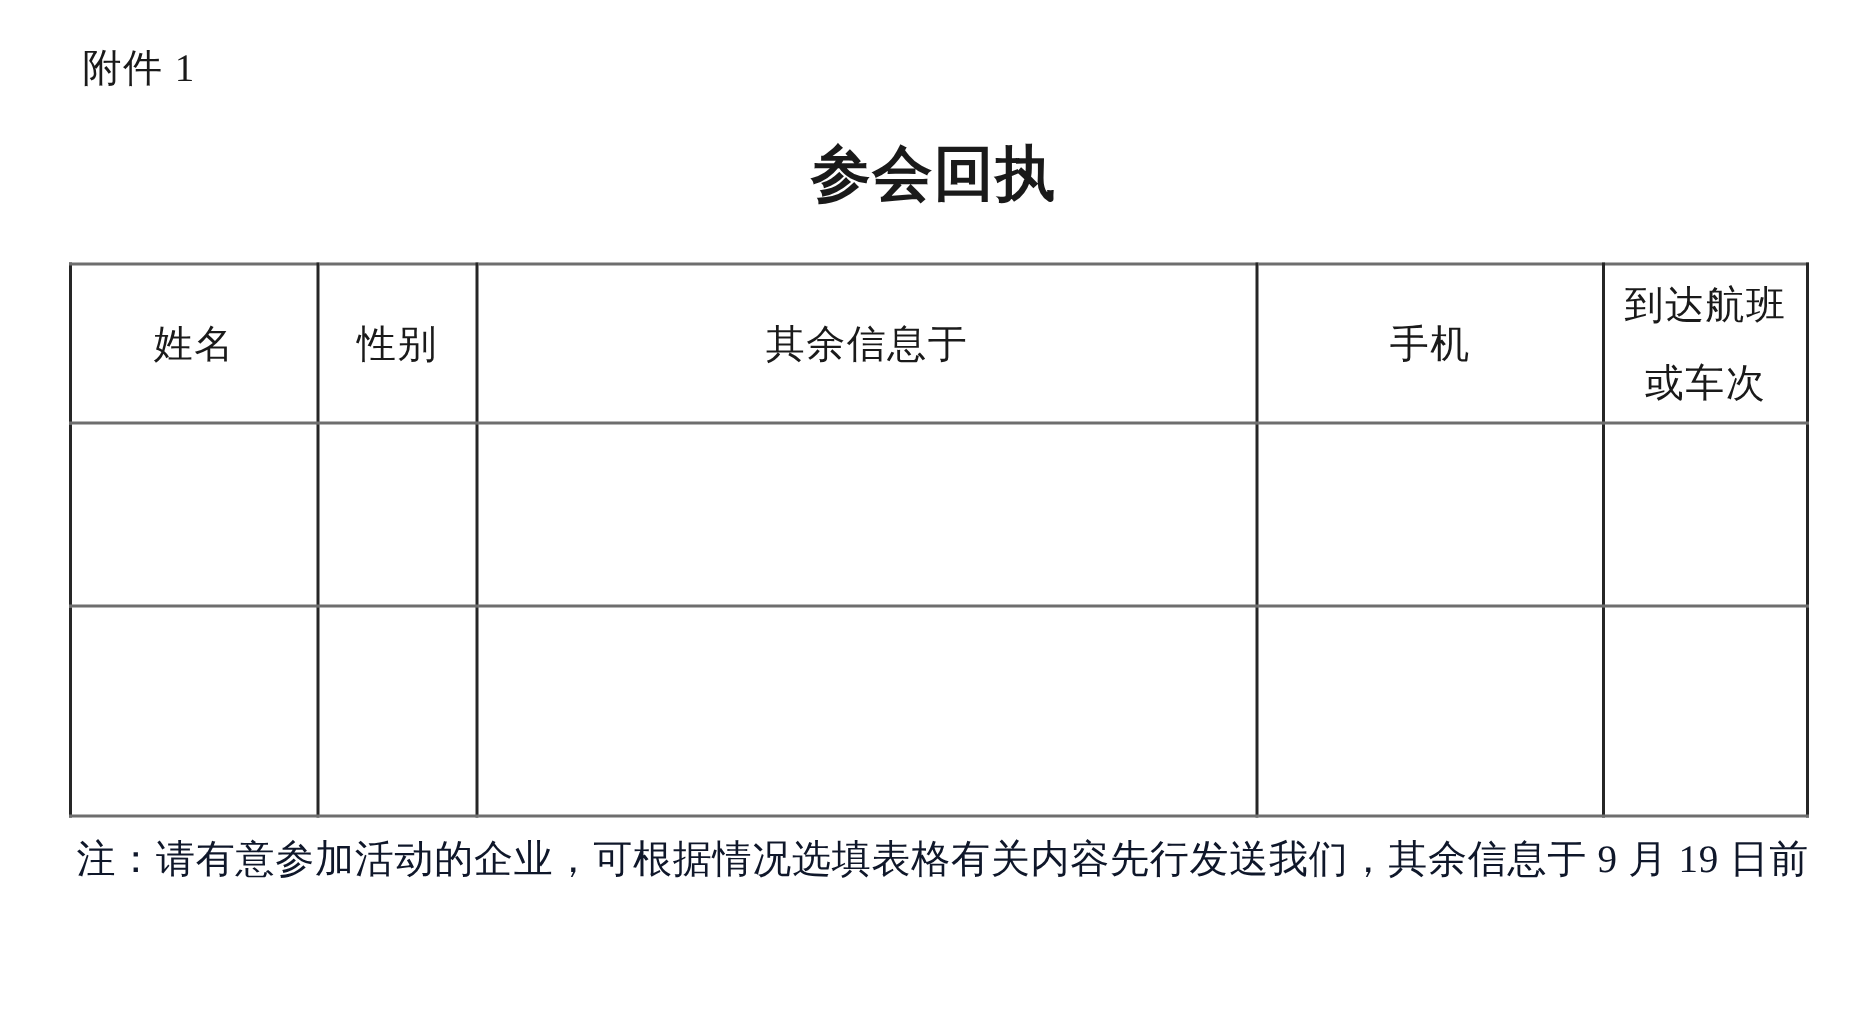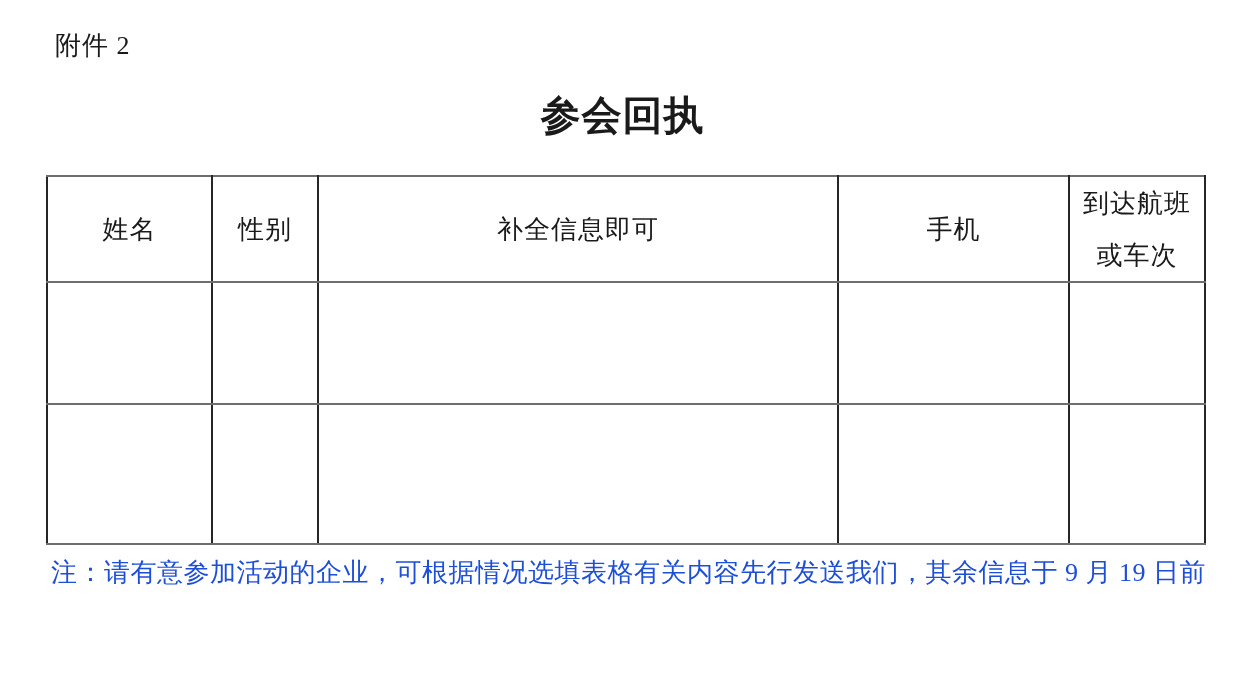--- a/index.html
+++ b/index.html
@@ -66,48 +66,48 @@
 
   .note-block {
     position: absolute;
     left: 51px;
     top: 549px;
     width: 1158px;
     font-family: "Liberation Serif", serif;
     font-size: 26px;
     line-height: 48px;
     letter-spacing: 0.5px;
-    color: #1d4ed8;
+    color: #0f172a;
   }
   .note-line-2 {
     padding-left: 54px;
   }
 </style>
 </head>
 <body>
 
 <div>
 
-  <div class="attachment-label">附件 2</div>
+  <div class="attachment-label">附件 1</div>
 
   <div class="page-title">参会回执</div>
 
   <table class="reply-table">
     <colgroup>
       <col style="width:165px">
       <col style="width:106px">
       <col style="width:520px">
       <col style="width:231px">
       <col style="width:136px">
     </colgroup>
     <tbody>
         <tr class="row-header">
       <th>姓名</th>
       <th>性别</th>
-      <th>补全信息即可</th>
+      <th>其余信息于</th>
       <th>手机</th>
       <th>到达航班或车次</th>
     </tr>
     <tr class="row-body-1">
       <td></td>
       <td></td>
       <td></td>
       <td></td>
       <td></td>
     </tr>

